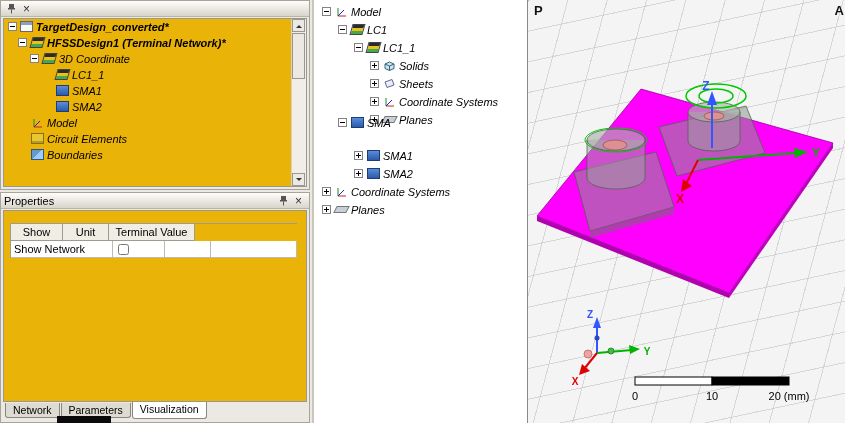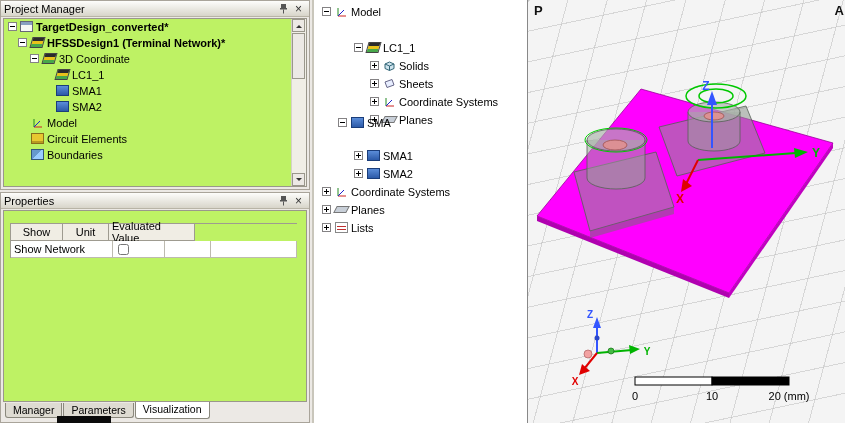--- a/index.html
+++ b/index.html
@@ -9,26 +9,26 @@
   
   .panel{position:absolute;box-sizing:border-box;border:1px solid #a9a49a;background:#ece9e5;}
   .pm{left:0;top:0;width:310px;height:190px;}
   .props{left:0;top:192px;width:310px;height:231px;}
   .panel-title{position:absolute;left:0;right:0;top:0;height:16px;
        background:linear-gradient(#fdfdfb,#d8d5ca);border-bottom:1px solid #b8b4a6;
        display:flex;align-items:center;padding:0 3px;box-sizing:border-box;}
   .panel-title .t{flex:1;font-size:11px;}
   .tbtn{width:15px;height:13px;display:flex;align-items:center;justify-content:center;
        font-size:12px;line-height:1;color:#333;cursor:default;}
-  .panel-body{position:absolute;left:2px;right:2px;top:17px;background:#bef264;border:1px solid #9a978c;overflow:hidden;}
+  .panel-body{position:absolute;left:2px;right:2px;top:17px;background:#eab308;border:1px solid #9a978c;overflow:hidden;}
   .pm .panel-body{bottom:2px;}
   .props .panel-body{bottom:20px;}
 
   
-  .trow{position:absolute;left:0;width:100%;height:16px;}
+  .trow{position:absolute;left:0;width:100%;height:16px;font-style:italic;}
   .tlabel{position:absolute;top:1px;white-space:nowrap;line-height:14px;}
   .b{font-weight:bold;}
   .exp{position:absolute;top:3px;width:9px;height:9px;box-sizing:border-box;background:#fff;border:1px solid #848284;}
   .exp::before{content:"";position:absolute;left:1px;right:1px;top:3px;height:1px;background:#000;}
   .exp.plus::after{content:"";position:absolute;top:1px;bottom:1px;left:3px;width:1px;background:#000;}
   .ic{position:absolute;top:2px;width:13px;height:11px;box-sizing:border-box;}
   .ic svg{display:block;}
   .ic-project{background:linear-gradient(#8aa0c0 0 3px,#f8f8f4 3px);border:1px solid #667;}
   .ic-layers{background:linear-gradient(#2b2b2b 0 3px,#e8c21a 3px 6px,#48a84a 6px 9px,#8a6a3a 9px);
              border:1px solid #444;transform:skewX(-16deg);}
@@ -85,21 +85,20 @@
 
   .bottom-strip{position:absolute;left:57px;top:416px;width:54px;height:7px;background:#0a0a0a;}
 </style>
 </head>
 <body>
 
 <div id="app">
 
   <div class="panel pm">
     <div class="panel-title">
-      <span class="t">Project Manager</span>
       <span class="tbtn">
         <svg width="9" height="10" viewBox="0 0 9 10">
             <rect x="2" y="0" width="5" height="4" fill="#555"></rect>
             <rect x="1" y="4" width="7" height="1.5" fill="#555"></rect>
             <rect x="4" y="5.5" width="1" height="4" fill="#555"></rect>
           </svg>
       </span>
       <span class="tbtn">×</span>
     </div>
     <div class="panel-body">
@@ -171,53 +170,58 @@
             <rect x="4" y="5.5" width="1" height="4" fill="#555"></rect>
           </svg>
       </span>
       <span class="tbtn">×</span>
     </div>
     <div class="panel-body">
       <div class="ptable">
         <div class="prow phead">
           <div class="pcell" style="width:52px">Show</div>
           <div class="pcell" style="width:46px">Unit</div>
-          <div class="pcell" style="width:86px">Evaluated Value</div>
+          <div class="pcell" style="width:86px">Terminal Value</div>
         </div>
         <div class="prow">
           <div class="pcell" style="width:102px">Show Network</div>
           <div class="pcell" style="width:52px">
             <input type="checkbox" style="">
           </div>
           <div class="pcell" style="width:46px"></div>
           <div class="pcell" style="width:86px"></div>
         </div>
       </div>
     </div>
     <div class="tabs">
-      <span class="tab">Manager</span>
+      <span class="tab">Network</span>
       <span class="tab">Parameters</span>
       <span class="tab active">Visualization</span>
     </div>
   </div>
 
   <div class="bottom-strip"></div>
 
   <div class="mtree">
     <div class="trow" style="top:4px">
       <span class="exp" style="left:8px"></span>
       <span class="ic" style="left:21px">
         <svg width="13" height="12" viewBox="0 0 13 12">
             <path d="M3 10 H11" stroke="#c22" fill="none"></path>
             <path d="M3 10 V2" stroke="#282" fill="none"></path>
             <path d="M3 10 L9 4" stroke="#22c" fill="none"></path>
           </svg>
       </span>
       <span class="tlabel" style="left:37px">Model</span>
     </div>
+    <div class="trow" style="top:22px">
+      <span class="exp" style="left:24px"></span>
+      <span class="ic ic-layers" style="left:37px"></span>
+      <span class="tlabel" style="left:53px">LC1</span>
+    </div>
     <div class="trow" style="top:40px">
       <span class="exp" style="left:40px"></span>
       <span class="ic ic-layers" style="left:53px"></span>
       <span class="tlabel" style="left:69px">LC1_1</span>
     </div>
     <div class="trow" style="top:76px">
       <span class="exp plus" style="left:56px"></span>
       <span class="ic" style="left:69px">
         <svg width="13" height="12" viewBox="0 0 13 12">
             <path d="M2 4 L9 1.5 L11 7 L4 9.5 Z" fill="#e8eeff" stroke="#666688"></path>
@@ -274,25 +278,20 @@
             <path d="M3 10 V2" stroke="#282" fill="none"></path>
             <path d="M3 10 L9 4" stroke="#22c" fill="none"></path>
           </svg>
       </span>
       <span class="tlabel" style="left:37px">Coordinate Systems</span>
     </div>
     <div class="trow" style="top:202px">
       <span class="exp plus" style="left:8px"></span>
       <span class="ic ic-planes" style="left:21px"></span>
       <span class="tlabel" style="left:37px">Planes</span>
-    </div>
-    <div class="trow" style="top:220px">
-      <span class="exp plus" style="left:8px"></span>
-      <span class="ic ic-lists" style="left:21px"></span>
-      <span class="tlabel" style="left:37px">Lists</span>
     </div>
   </div>
 
   <div class="viewport">
     <div class="corner-label left">P</div>
     <div class="corner-label right">A</div>
 
     <svg class="scene" width="317" height="423" viewBox="0 0 317 423">
 
       <polygon points="9,216 113,89 305,143 201,293" stroke="#990099" stroke-width="0.8" fill="#FF00FF"></polygon>

